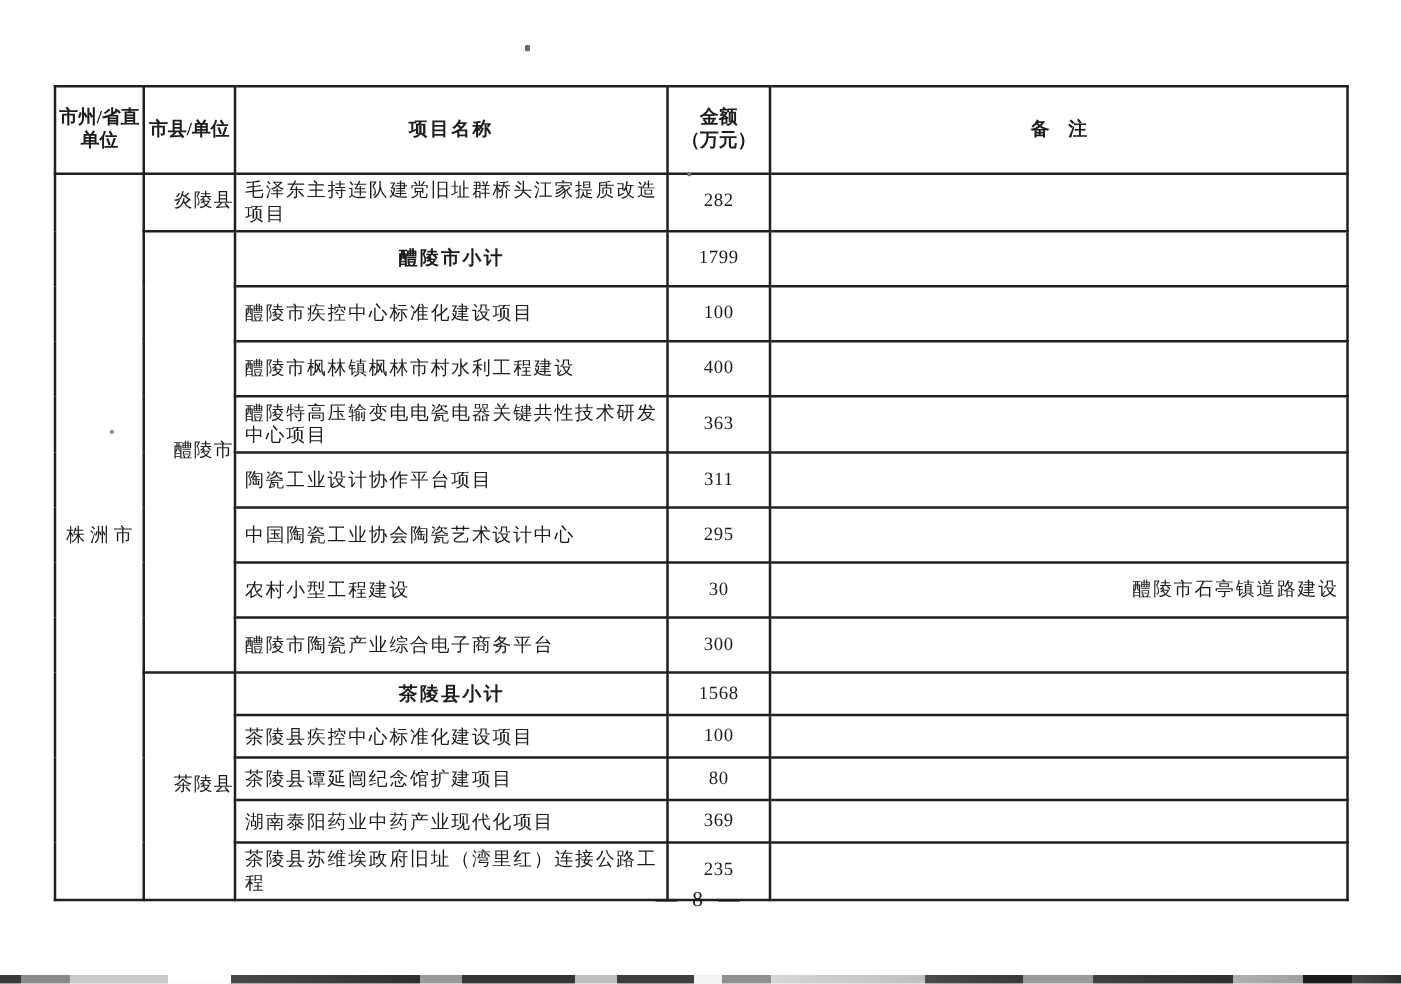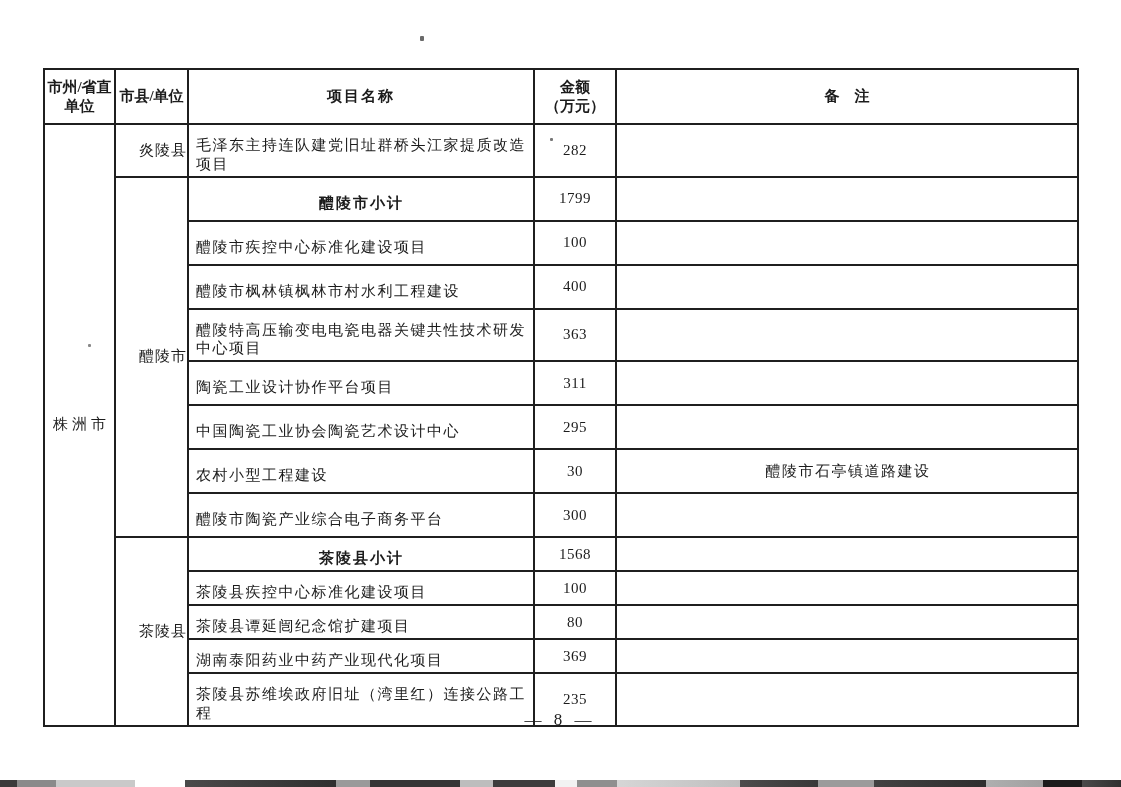--- a/index.html
+++ b/index.html
@@ -26,21 +26,21 @@
   table.grant-table col.c3 { width: 346px; }
   table.grant-table col.c4 { width: 82px; }
   table.grant-table col.c5 { width: 462px; }
   table.grant-table th, table.grant-table td {
     border: 2px solid #1f1f1f;
     vertical-align: middle;
     font-size: 15px;
     line-height: 1.25;
     overflow: hidden;
   }
-  tr.header-row { height: 55px; }
+  tr.header-row { height: 70px; }
   tr.rh-a { height: 44px; }
   tr.rh-b { height: 34px; }
   th.hdr {
     font-weight: bold;
     text-align: center;
     white-space: pre-line;
     font-size: 15px;
   }
   th.hdr-project { letter-spacing: 2px; }
   td.cell-region {
@@ -50,29 +50,29 @@
     padding-left: 4px;
     margin-left: 14px;
   }
   td.cell-county {
     text-align: right;
     font-size: 16px;
     letter-spacing: 1px;
   }
   td.cell-project {
     text-align: left;
-    padding: 11px 6px 2px 7px;
+    padding: 4px 6px 2px 7px;
     letter-spacing: 1.5px;
   }
   td.cell-amount {
     text-align: center;
     letter-spacing: 0.5px;
   }
   td.cell-remark {
-    text-align: center;
+    text-align: right;
     padding: 2px 6px 2px 8px;
     letter-spacing: 1.5px;
   }
   tr.subtotal td.cell-project {
     text-align: center;
     font-weight: bold;
     letter-spacing: 2px;
   }
   tr.subtotal td.cell-amount { font-weight: normal; }
   .page-number {

